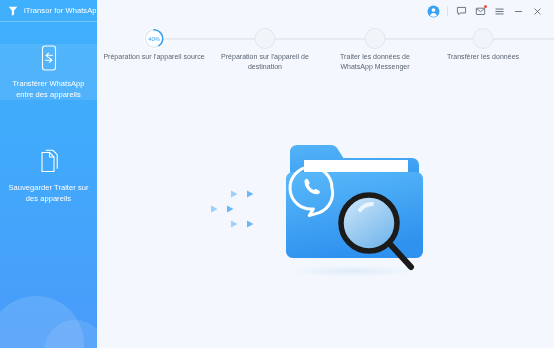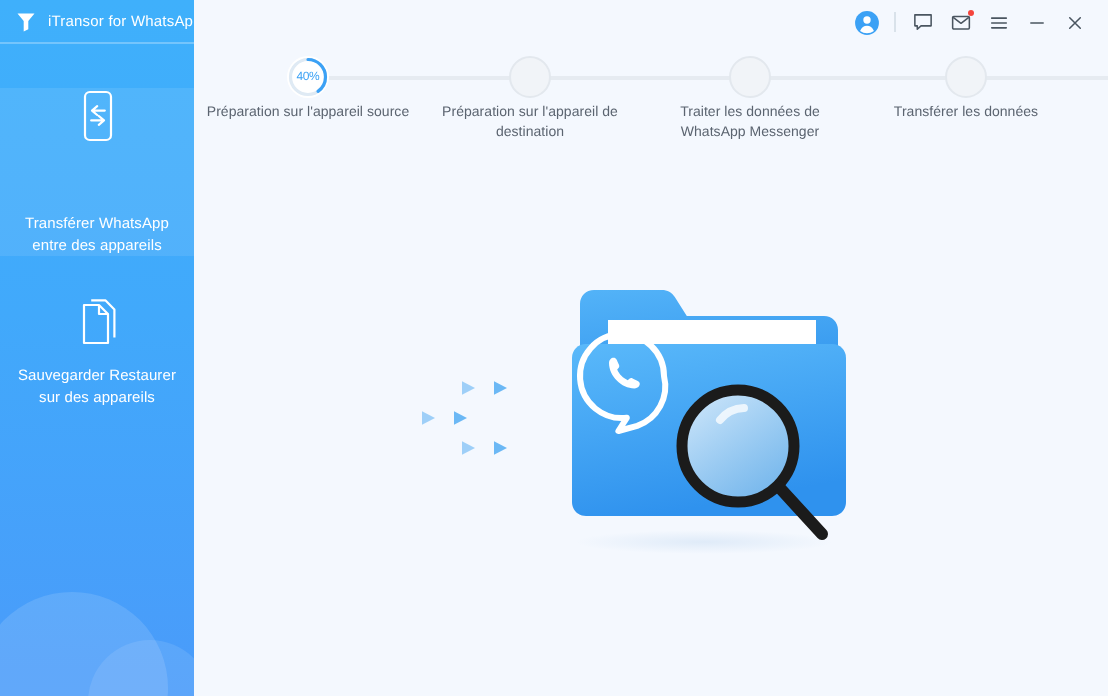--- a/index.html
+++ b/index.html
@@ -34,21 +34,21 @@
   .brand-title{
     color:#ffffff;font-size:7.5px;letter-spacing:.1px;white-space:nowrap;
   }
 
   .sb-items{position:absolute;left:0;top:22px;width:97px;height:326px;z-index:5;}
   .sb-item{
     position:absolute;left:0;width:97px;box-sizing:border-box;
     display:flex;flex-direction:column;align-items:center;
     padding:0 6px;cursor:pointer;
   }
-  .sb-item.active{background:rgba(255,255,255,.09);gap:28px;}
+  .sb-item.active{background:rgba(255,255,255,.09);}
   .sb-i1{top:22px;}
   .sb-i2{top:126px;}
   .sb-i3{top:210px;}
   .sb-icon{width:26px;height:28px;display:block;margin-bottom:7px;}
   .sb-label{
     color:#ffffff;font-size:7.5px;line-height:10.5px;text-align:center;
     letter-spacing:.05px;
   }
 
   
@@ -132,21 +132,21 @@
         </svg>
         <span class="sb-label">Transférer WhatsApp entre des appareils</span>
       </div>
 
       <div class="sb-item sb-i2">
         <svg class="sb-icon" viewBox="0 0 26 28">
           <path d="M6 4.5h7.5L18 9v14.5H6z" fill="none" stroke="#ffffff" stroke-width="1.1" stroke-linejoin="round"></path>
           <path d="M13.5 4.5V9H18" fill="none" stroke="#ffffff" stroke-width="1.1" stroke-linejoin="round"></path>
           <path d="M9.6 2.2h7.2L21.2 6.7v14" fill="none" stroke="#ffffff" stroke-width="1.1" stroke-linejoin="round"></path>
         </svg>
-        <span class="sb-label">Sauvegarder Restaurer sur des appareils</span>
+        <span class="sb-label">Sauvegarder Traiter sur des appareils</span>
       </div>
 
 
     </div>
   </div>
 
   <div class="main">
 
     <div class="titlebar">
 

